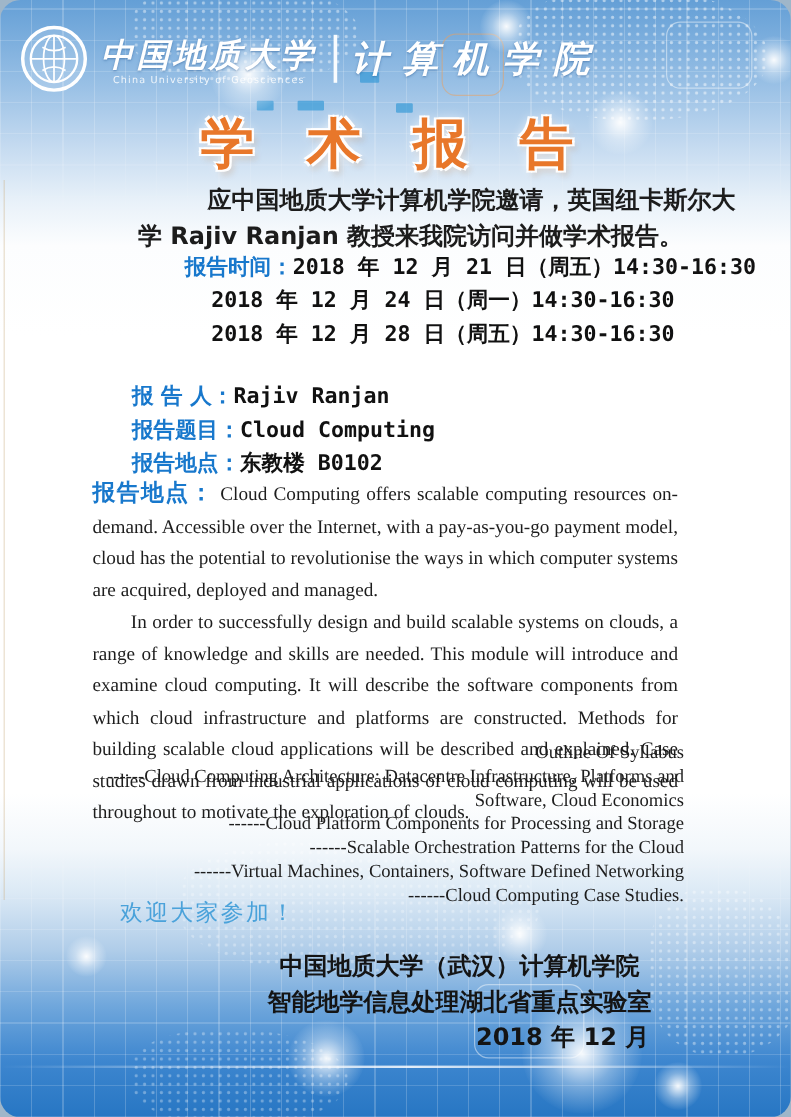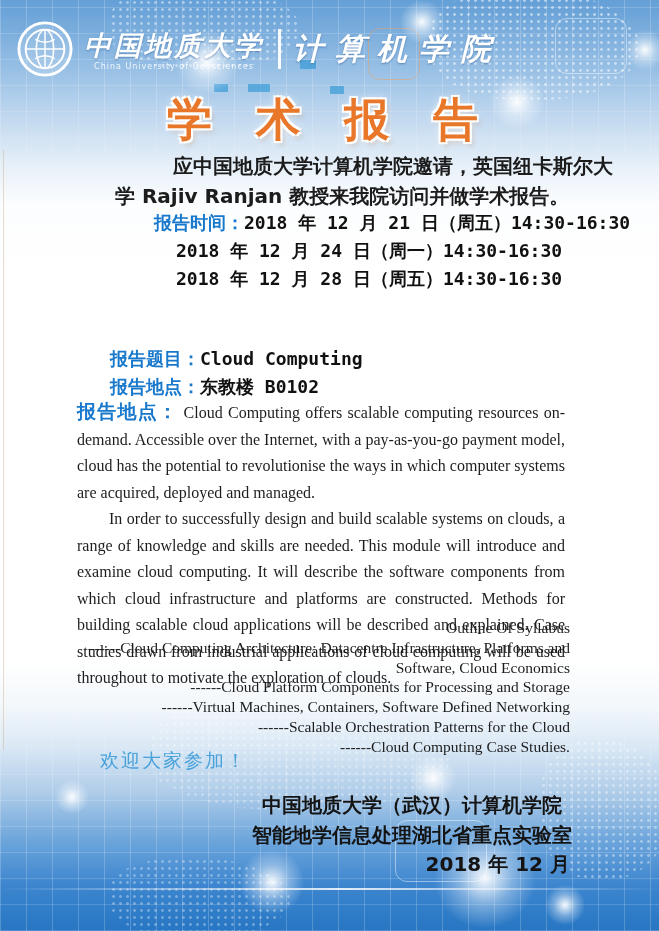--- a/index.html
+++ b/index.html
@@ -4,20 +4,21 @@
 <style>
   html,body{margin:0;padding:0;background:#9fb6c9;}
   .page{
     position:relative;width:659px;height:931px;overflow:hidden;
     font-family:"DejaVu Sans",sans-serif;
     background:linear-gradient(180deg,
       #649fd6 0%, #7fb0de 4%, #9cc2e6 8%, #c4daf0 13%,
       #e8f1f9 18%, #fcfdfe 22%, #ffffff 30%,
       #ffffff 71%, #f2f7fb 76%, #dbe9f5 80%,
       #b0cde9 85%, #70a7dc 90%, #3d86cf 95%, #2776c3 100%);
+    border-radius:17px;
   }
   
   .deco{position:absolute;pointer-events:none;}
   .grid-band{
     left:0;right:0;
     background-image:
       repeating-linear-gradient(90deg, rgba(255,255,255,0.20) 0 1px, transparent 1px 26px),
       repeating-linear-gradient(0deg, rgba(255,255,255,0.16) 0 1px, transparent 1px 26px);
     -webkit-mask-image:linear-gradient(180deg,#000 55%,transparent 100%);
             mask-image:linear-gradient(180deg,#000 55%,transparent 100%);
@@ -89,21 +90,21 @@
   .abstract .p2{text-indent:32px;}
 
   .outline{position:absolute;left:80px;width:490px;top:618px;
     font-family:"Liberation Serif",serif;font-size:15.5px;line-height:19.8px;color:#1d1d1d;text-align:right;}
   .outline-title{padding-left:42px;}
   .outline-item{padding-left:44px;text-indent:-44px;}
 
   .welcome{position:absolute;left:100px;top:748px;font-size:19px;font-weight:normal;
     color:#4aa2da;letter-spacing:2px;}
 
-  .footer{position:absolute;right:87px;top:791px;text-align:center;
+  .footer{position:absolute;right:116px;top:791px;text-align:center;
     font-size:20px;line-height:29.5px;font-weight:bold;color:#141414;white-space:nowrap;}
   .footer .line3{text-align:right;padding-right:2px;}
 </style>
 </head>
 <body>
 
 <div class="page">
 
   <div class="deco grid-band grid-top"></div>
   <div class="deco grid-band grid-bottom"></div>
@@ -152,38 +153,41 @@
   <div class="title">学 术 报 告</div>
 
   <div class="intro cn">应中国地质大学计算机学院邀请，英国纽卡斯尔大学 Rajiv Ranjan 教授来我院访问并做学术报告。</div>
 
   <div class="times">
     <div class="time-row"><span class="blue-label time-label">报告时间：</span><span class="val">2018 年 12 月 21 日（周五）14:30-16:30</span></div>
     <div class="time-row time-cont val">2018 年 12 月 24 日（周一）14:30-16:30</div>
     <div class="time-row time-cont val">2018 年 12 月 28 日（周五）14:30-16:30</div>
   </div>
 
+  <div class="meta meta-speaker">
+    <span class="blue-label">报 告 人：</span><span class="val">Rajiv Ranjan</span>
+  </div>
   <div class="meta meta-topic">
     <span class="blue-label">报告题目：</span><span class="val">Cloud Computing</span>
   </div>
   <div class="meta meta-location">
     <span class="blue-label">报告地点：</span><span class="val">东教楼 B0102</span>
   </div>
 
   <div class="abstract">
     <p><span class="blue-label">报告地点：</span> <span>Cloud Computing offers scalable computing resources on-demand. Accessible over the Internet, with a pay-as-you-go payment model, cloud has the potential to revolutionise the ways in which computer systems are acquired, deployed and managed.</span></p>
     <p class="p2">In order to successfully design and build scalable systems on clouds, a range of knowledge and skills are needed. This module will introduce and examine cloud computing. It will describe the software components from which cloud infrastructure and platforms are constructed. Methods for building scalable cloud applications will be described and explained. Case studies drawn from industrial applications of cloud computing will be used throughout to motivate the exploration of clouds.</p>
   </div>
 
   <div class="outline">
     <div class="outline-title">Outline Of Syllabus</div>
     <div class="outline-item">------Cloud Computing Architecture: Datacentre Infrastructure, Platforms and Software, Cloud Economics</div>
     <div class="outline-item">------Cloud Platform Components for Processing and Storage</div>
+    <div class="outline-item">------Scalable Orchestration Patterns for the Cloud</div>
     <div class="outline-item">------Virtual Machines, Containers, Software Defined Networking</div>
-    <div class="outline-item">------Scalable Orchestration Patterns for the Cloud</div>
     <div class="outline-item">------Cloud Computing Case Studies.</div>
   </div>
 
   <div class="welcome">欢迎大家参加！</div>
 
   <div class="footer">
     <div>中国地质大学（武汉）计算机学院</div>
     <div>智能地学信息处理湖北省重点实验室</div>
     <div class="line3">2018 年 12 月</div>
   </div>

